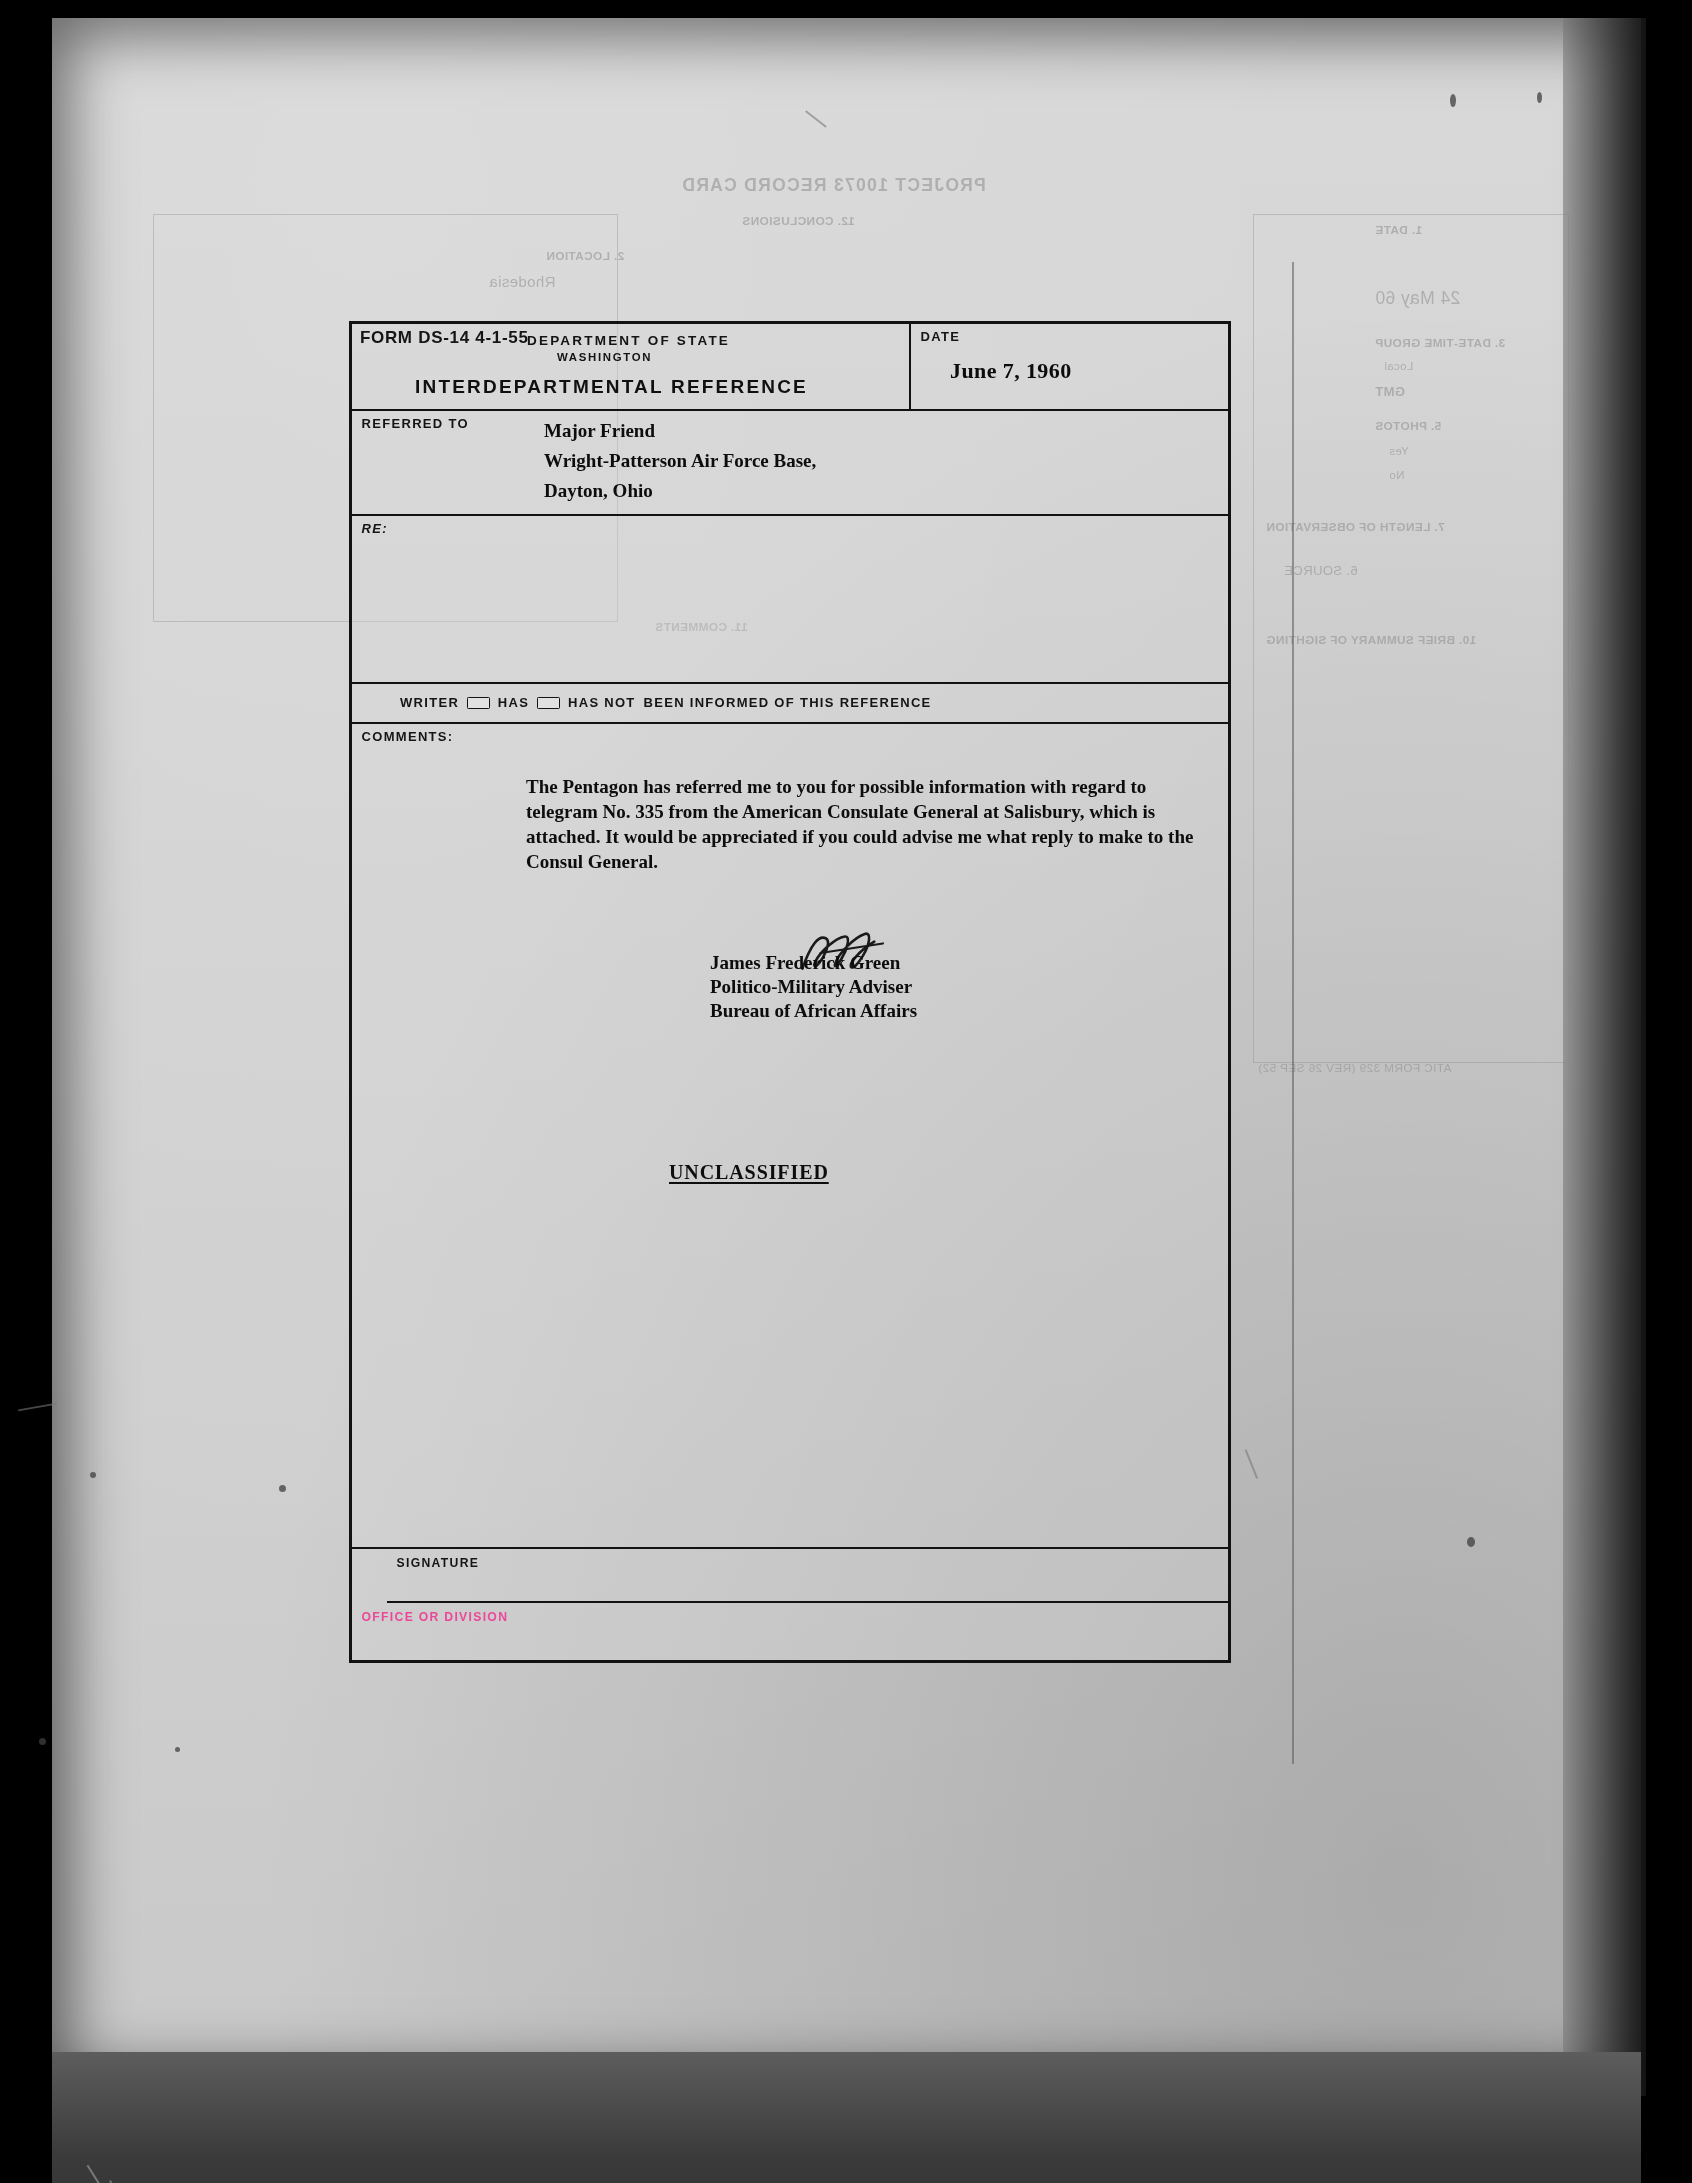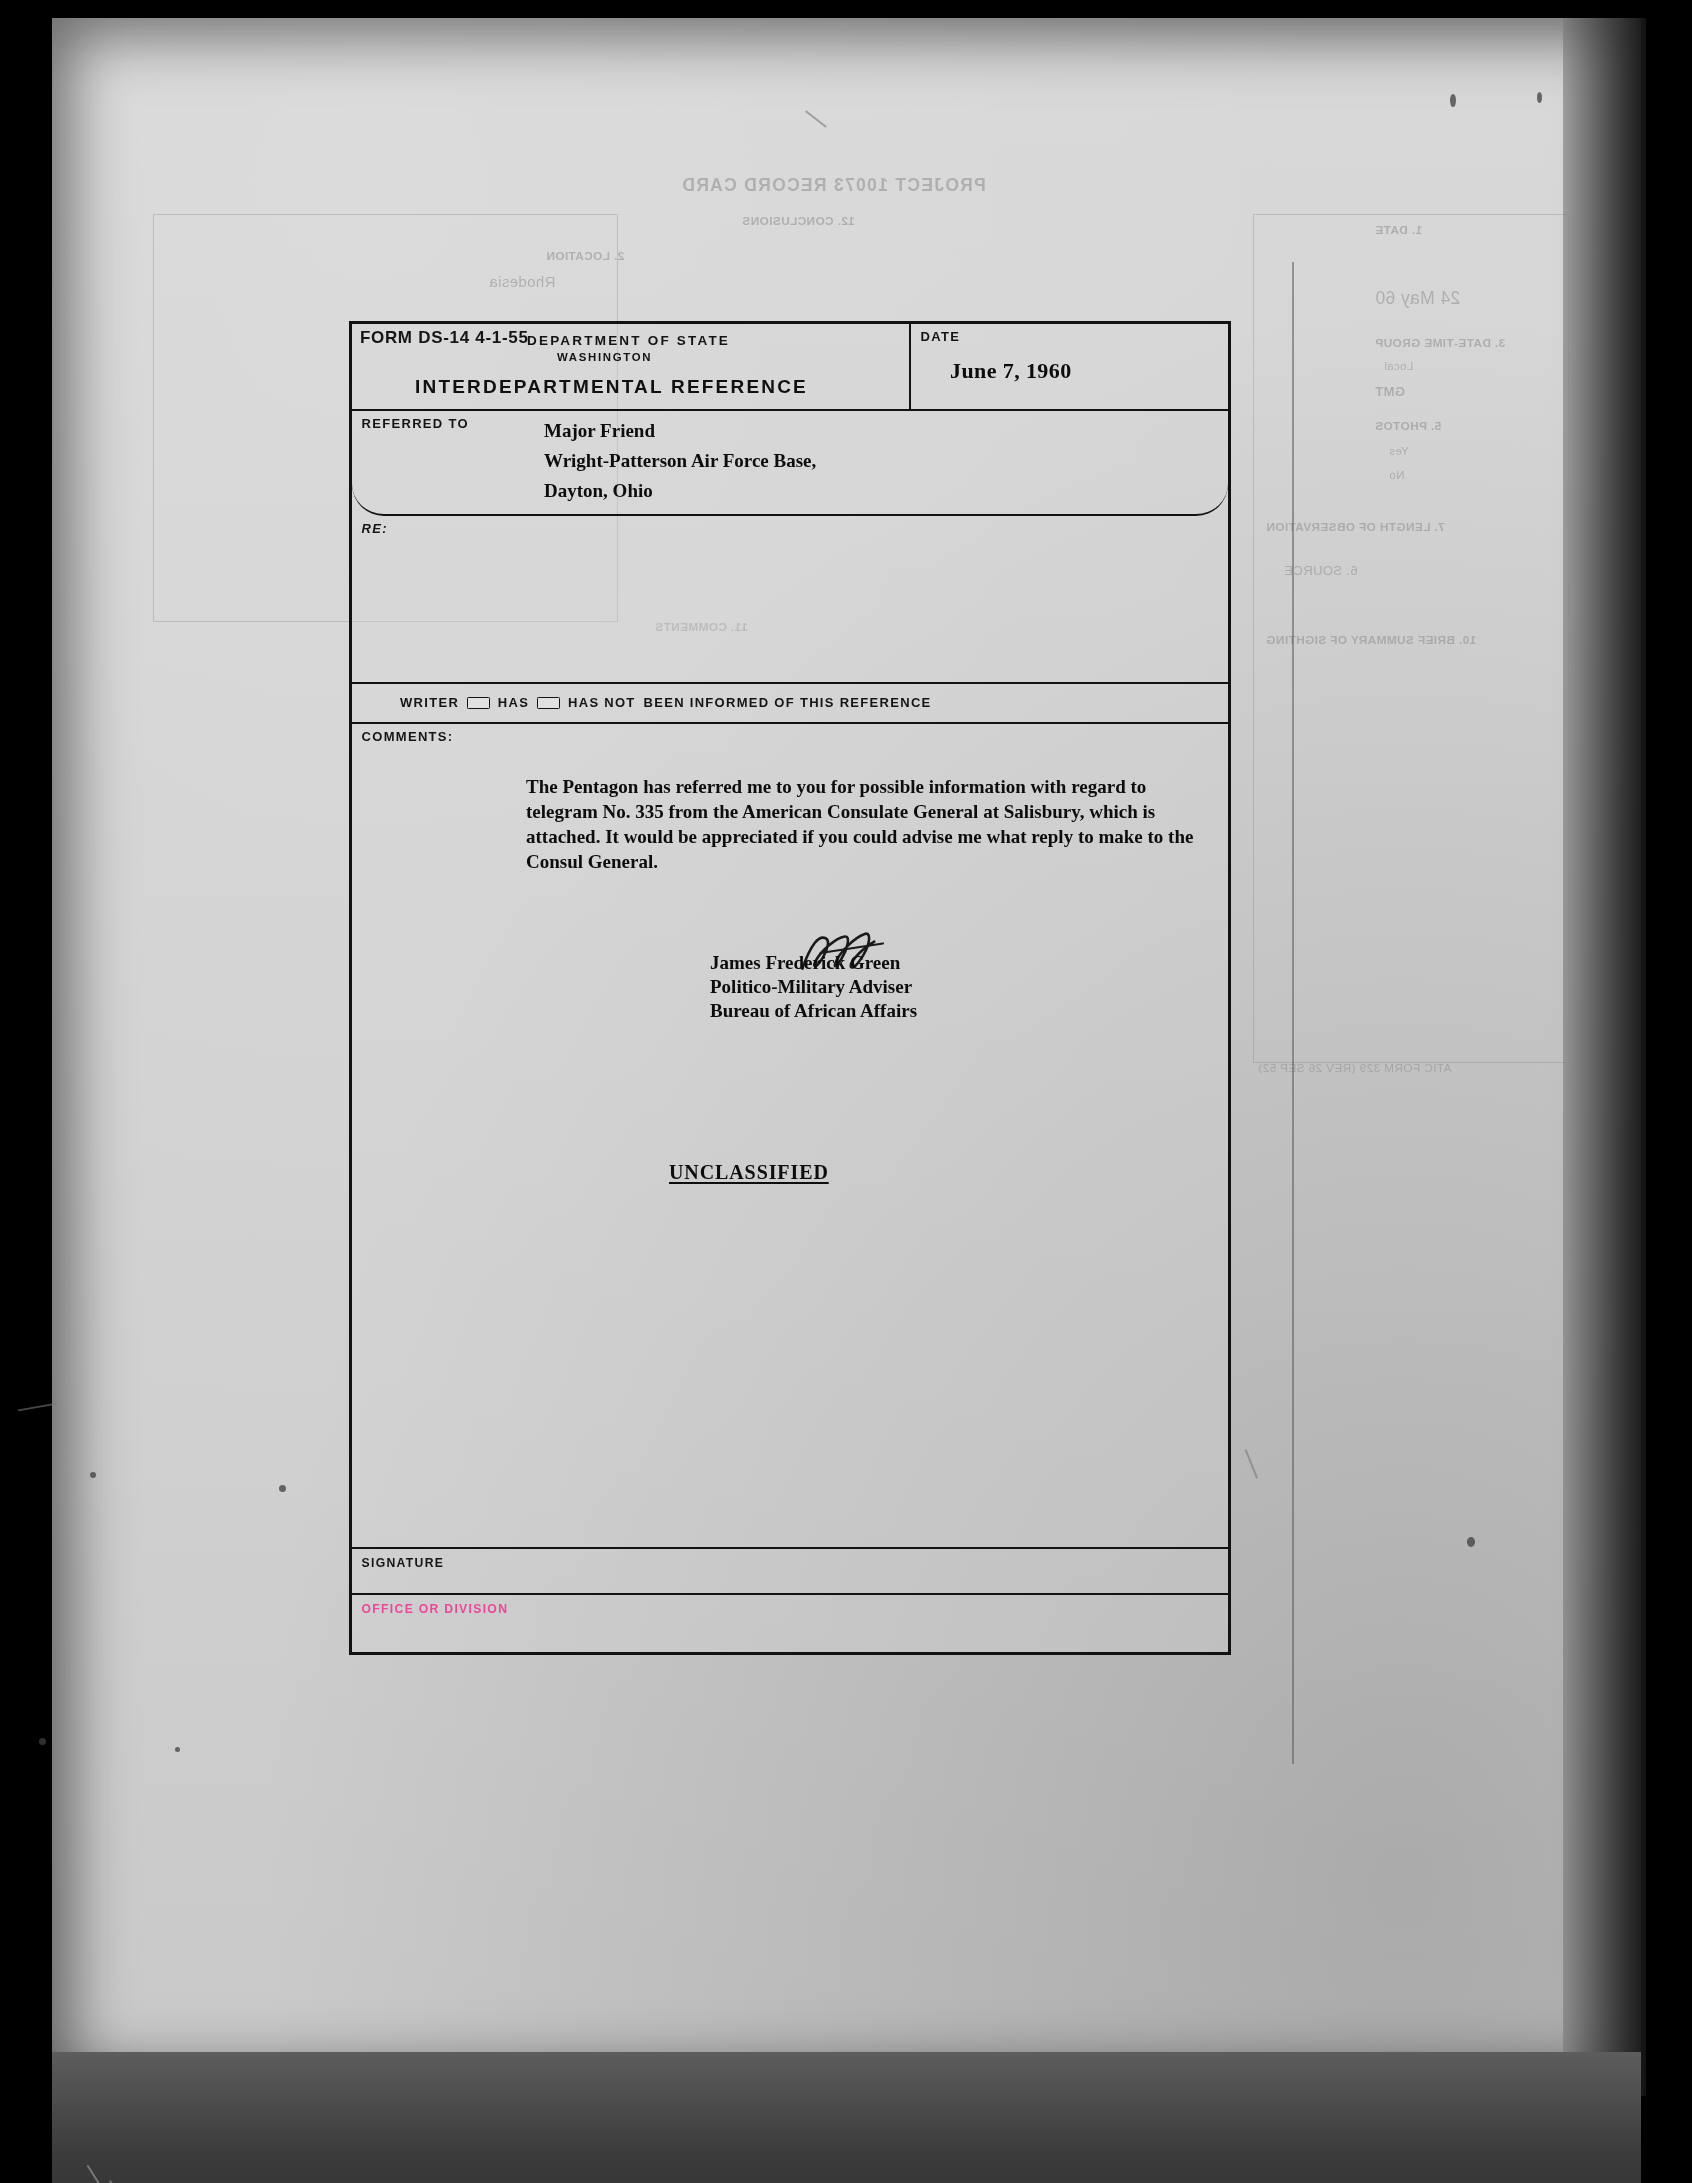--- a/index.html
+++ b/index.html
@@ -144,21 +144,21 @@
     position: absolute;
     left: 39px; top: 34px;
     font-size: 22px;
     font-family: "Liberation Serif", serif;
     font-weight: bold;
     color: #0c0c0c;
     letter-spacing: 0.4px;
   }
 
   
-  #referred-row { height: 105px; border-radius: 32px; }
+  #referred-row { height: 105px; }
   #referred-label {
     position: absolute;
     left: 9.6px; top: 5.2px;
     font-size: 13px;
     font-weight: bold;
     letter-spacing: 1.3px;
     color: #151515;
   }
   #referred-value {
     position: absolute;
@@ -260,21 +260,21 @@
     font-size: 20px;
     font-weight: bold;
     letter-spacing: 0.9px;
     color: #0d0d0d;
     text-decoration: underline;
     text-underline-offset: 2.6px;
     text-align: center;
   }
 
   
-  #sig-row { height: 46px; }
+  #sig-row { height: 54px; margin-left: 35px; }
   #sig-label {
     position: absolute;
     left: 9.6px; top: 7px;
     font-size: 12.2px;
     font-weight: bold;
     letter-spacing: 1.3px;
     color: #151515;
   }
   #office-row { height: 57px; }
   #office-label {

